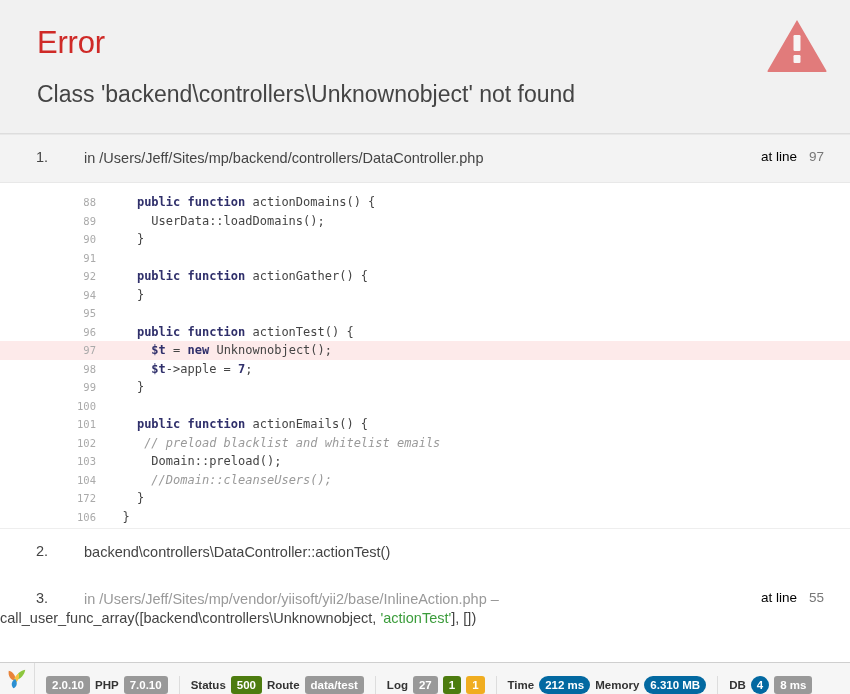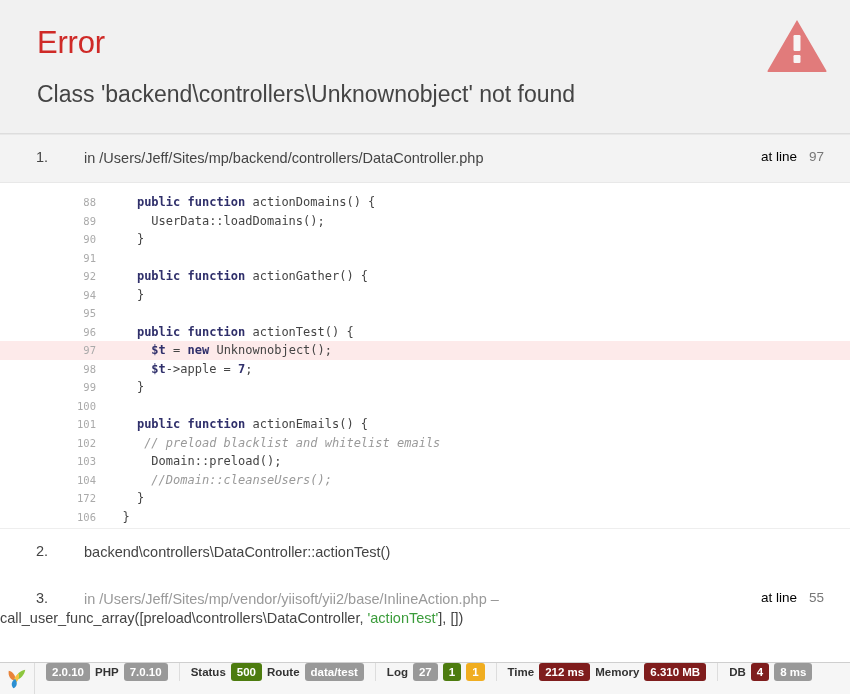--- a/index.html
+++ b/index.html
@@ -197,21 +197,21 @@
     color: #ffffff;
     font-size: 11.5px;
     font-weight: bold;
     line-height: 14px;
     font-family: "Liberation Sans", sans-serif;
     white-space: nowrap;
   }
   .badge.gray { background: #999999; }
   .badge.red { background: #4d7c0f; }
   .badge.orange { background: #f0ad20; }
-  .badge.blue { background: #7f1d1d; }
+  .badge.blue { background: #0369a1; border-radius: 9px; }
   .tb-spacer { flex: 1; }
 </style>
 </head>
 <body>
 
 <div class="error-header">
   <h1 class="error-title">Error</h1>
   <div class="error-message">Class 'backend\controllers\Unknownobject' not found</div>
   <div class="warn-icon">
     <svg width="62" height="55" viewBox="0 0 62 55" xmlns="http://www.w3.org/2000/svg">
@@ -252,37 +252,37 @@
       <div class="code-line"><span class="ln">106</span><span class="src"><span>  }</span></span></div>
     </div>
 
   <div class="trace-row plain" style="border-top:1px solid #eeeeee;">
     <span class="trace-num">2.</span>
     <span class="trace-desc"><span>backend\controllers\DataController::actionTest()</span></span>
   </div>
 
   <div class="trace-row plain" style="padding-bottom:6px;">
     <span class="trace-num">3.</span>
-    <span class="trace-desc"><span class="muted">in </span><span class="muted">/Users/Jeff/Sites/mp/vendor/yiisoft/yii2/base/InlineAction.php</span><span class="muted"> – </span><br><span>call_user_func_array([preload\controllers\DataController, </span><span class="green">'actionTest'</span><span>], [])</span></span>
+    <span class="trace-desc"><span class="muted">in </span><span class="muted">/Users/Jeff/Sites/mp/vendor/yiisoft/yii2/base/InlineAction.php</span><span class="muted"> – </span><br><span>call_user_func_array([backend\controllers\Unknownobject, </span><span class="green">'actionTest'</span><span>], [])</span></span>
     <span class="trace-atline">at line</span>
     <span class="trace-lineno">55</span>
   </div>
 
 </div>
 
 <div class="debug-toolbar">
   <div class="tb-logo">
     <svg width="22" height="22" viewBox="0 0 24 24" xmlns="http://www.w3.org/2000/svg">
       <path d="M3 3 C2 9 5 13 10 14 C11 9 8 4 3 3 Z" fill="#e8833a"></path>
       <path d="M21 2 C15 3 11 7 11 13 C16 12 20 8 21 2 Z" fill="#8cc63e"></path>
       <path d="M14 6 C10 8 8 12 9 17 C13 15 15 11 14 6 Z" fill="#f5c342"></path>
       <path d="M10 12 C6 14 5 19 8 22 C12 21 13 16 10 12 Z" fill="#2c8fd1"></path>
     </svg>
   </div>
-  <div id="toolbar-groups" style="display:flex;align-items:flex-start;">
+  <div id="toolbar-groups" style="display:flex;align-items:flex-end;">
       <div class="tb-group">
         <span class="badge gray">2.0.10</span>
         <span class="tb-label">PHP</span>
         <span class="badge gray">7.0.10</span>
       </div>
       <div class="tb-group">
         <span class="tb-label">Status</span>
         <span class="badge red">500</span>
         <span class="tb-label">Route</span>
         <span class="badge gray">data/test</span>

